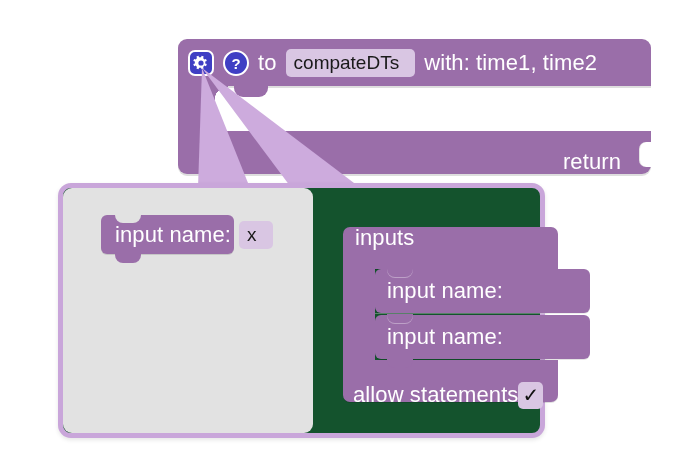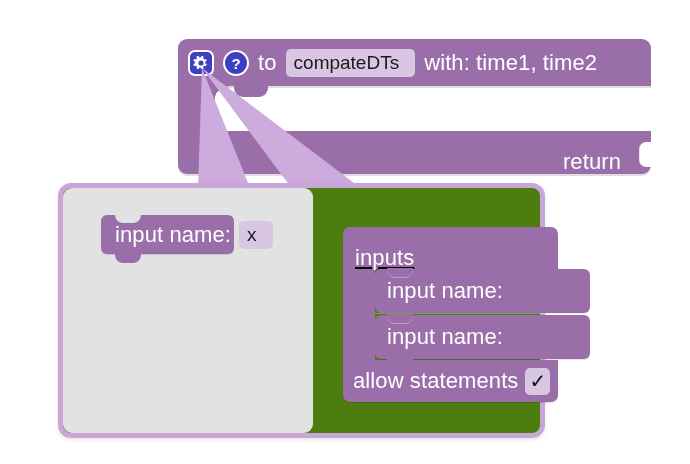--- a/index.html
+++ b/index.html
@@ -169,21 +169,21 @@
     pointer-events: none;
   }
 
   
   #mutator-panel {
     position: absolute;
     left: 58px;
     top: 183px;
     width: 487px;
     height: 255px;
-    background: #4d7c0f;
+    background: #14532d;
     border: 5px solid #c9a6da;
     border-radius: 13px;
     box-sizing: border-box;
     box-shadow: 0 2px 4px rgba(0,0,0,0.10);
   }
   #mutator-flyout {
     position: absolute;
     left: 0;
     top: 0;
     width: 250px;
@@ -263,26 +263,26 @@
     left: 0; top: 36px; width: 32px; height: 106px;
     box-shadow: none !important;
   }
   #ib-foot {
     left: 0; top: 133px; width: 215px; height: 42px;
     border-radius: 0 0 7px 7px;
   }
   #ib-title {
     position: absolute;
     left: 12px; top: 0; height: 42px;
-    display: flex; align-items: flex-end; text-decoration: underline;
+    display: flex; align-items: flex-start;
   }
   #ib-allow {
     position: absolute;
-    left: 10px; top: 133px; height: 42px;
-    display: flex; align-items: center; gap: 7px;
+    left: 10px; top: 147px; height: 42px;
+    display: flex; align-items: center; gap: 0;
   }
   .checkbox {
     display: inline-flex;
     align-items: center;
     justify-content: center;
     width: 25px;
     height: 27px;
     background: #d9c6e3;
     border-radius: 5px;
     color: #111;

